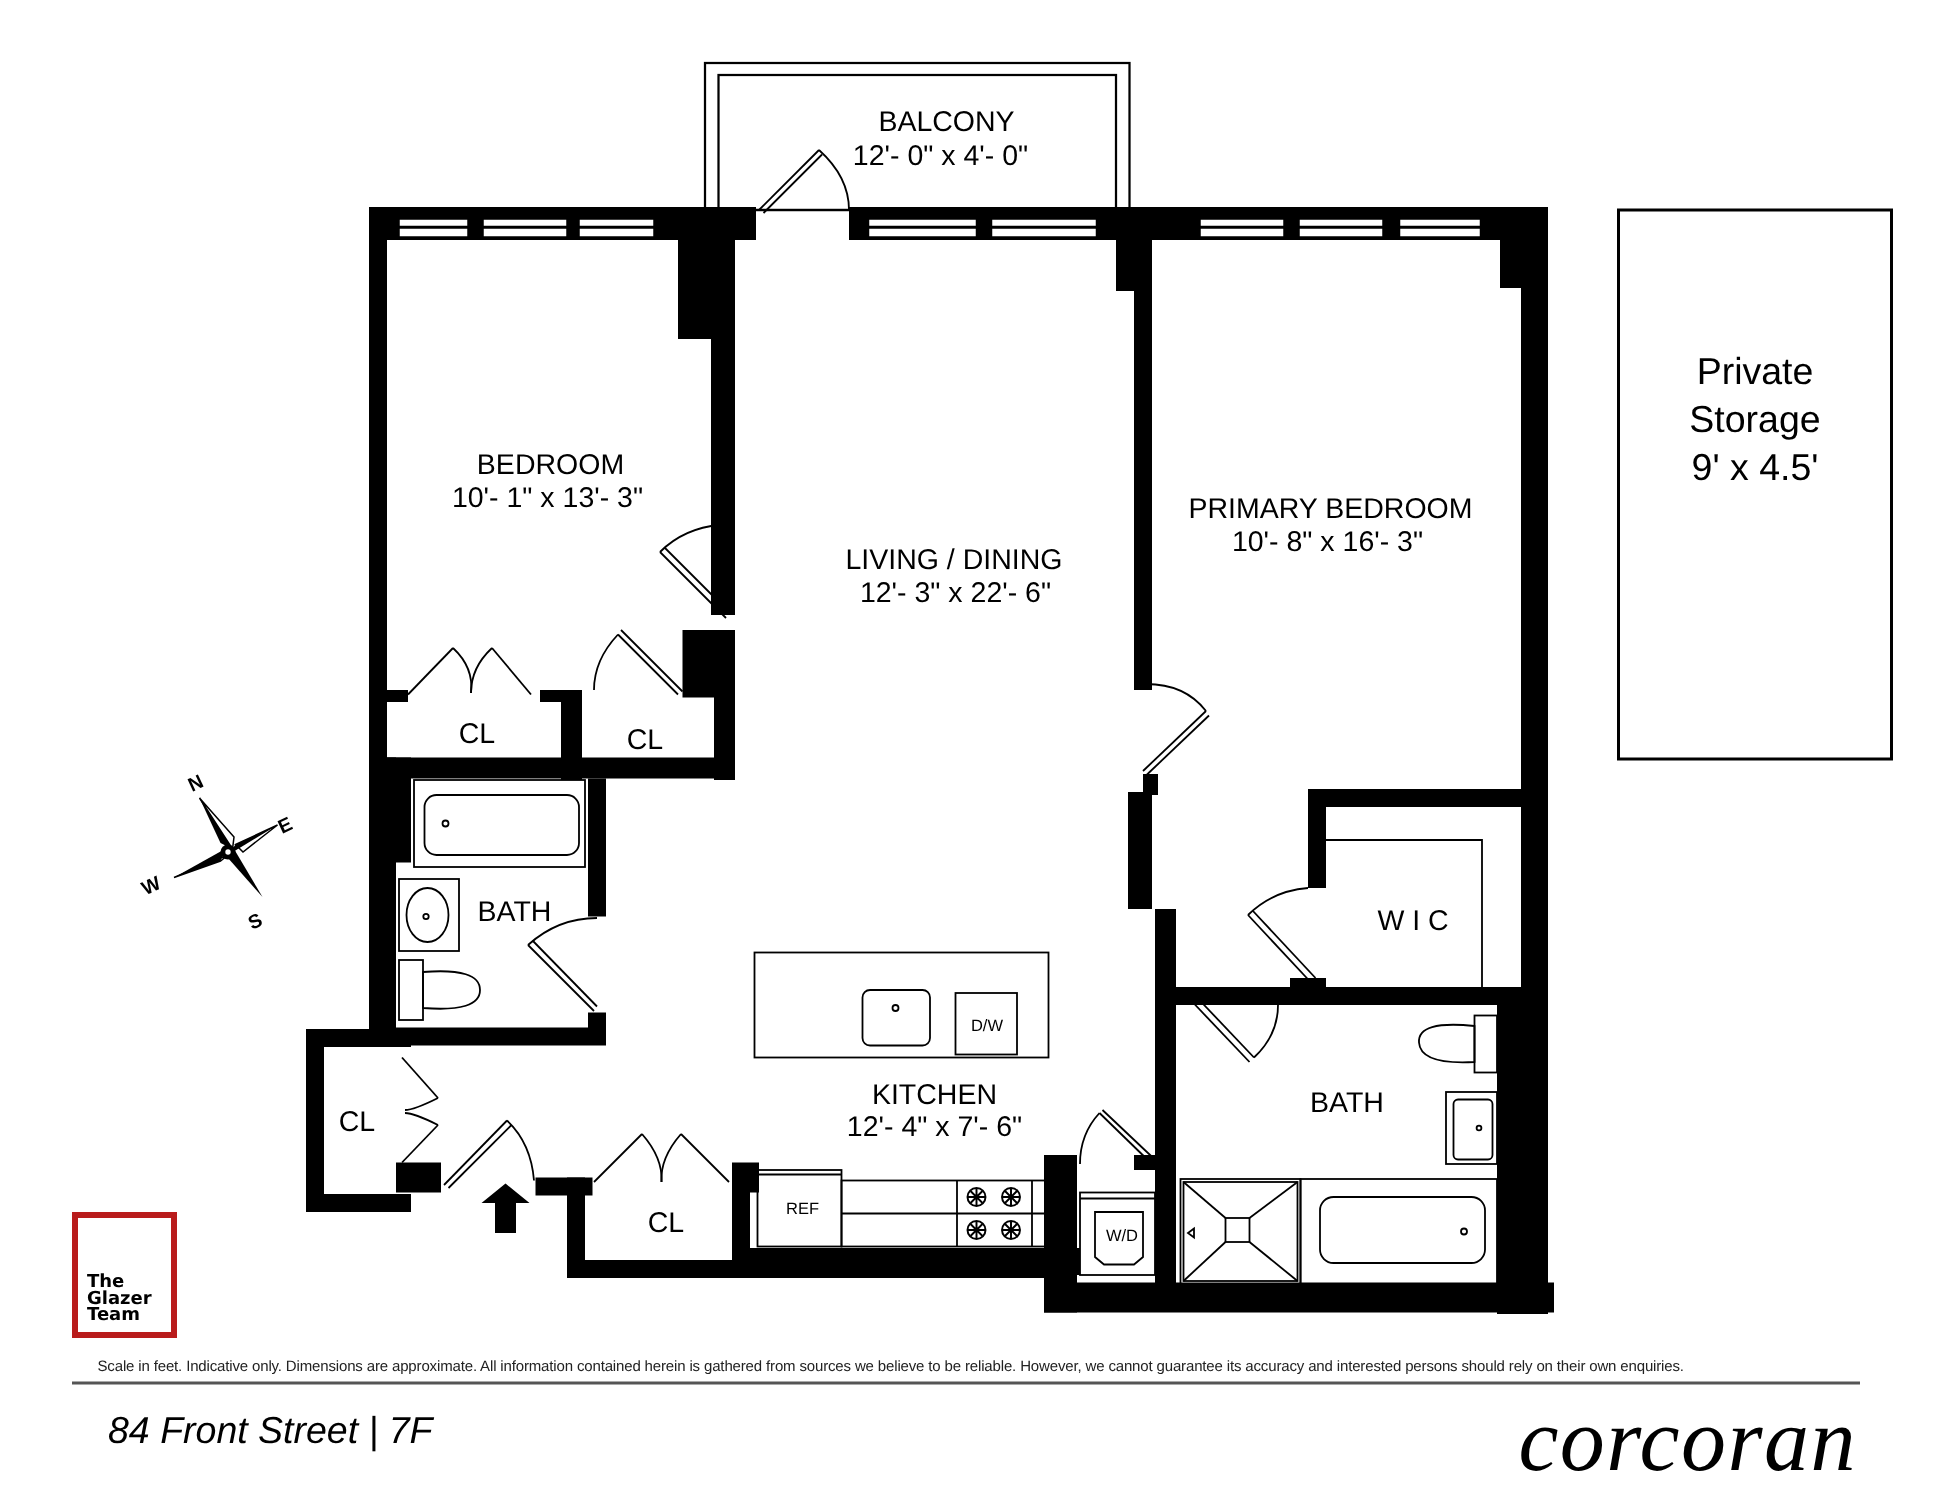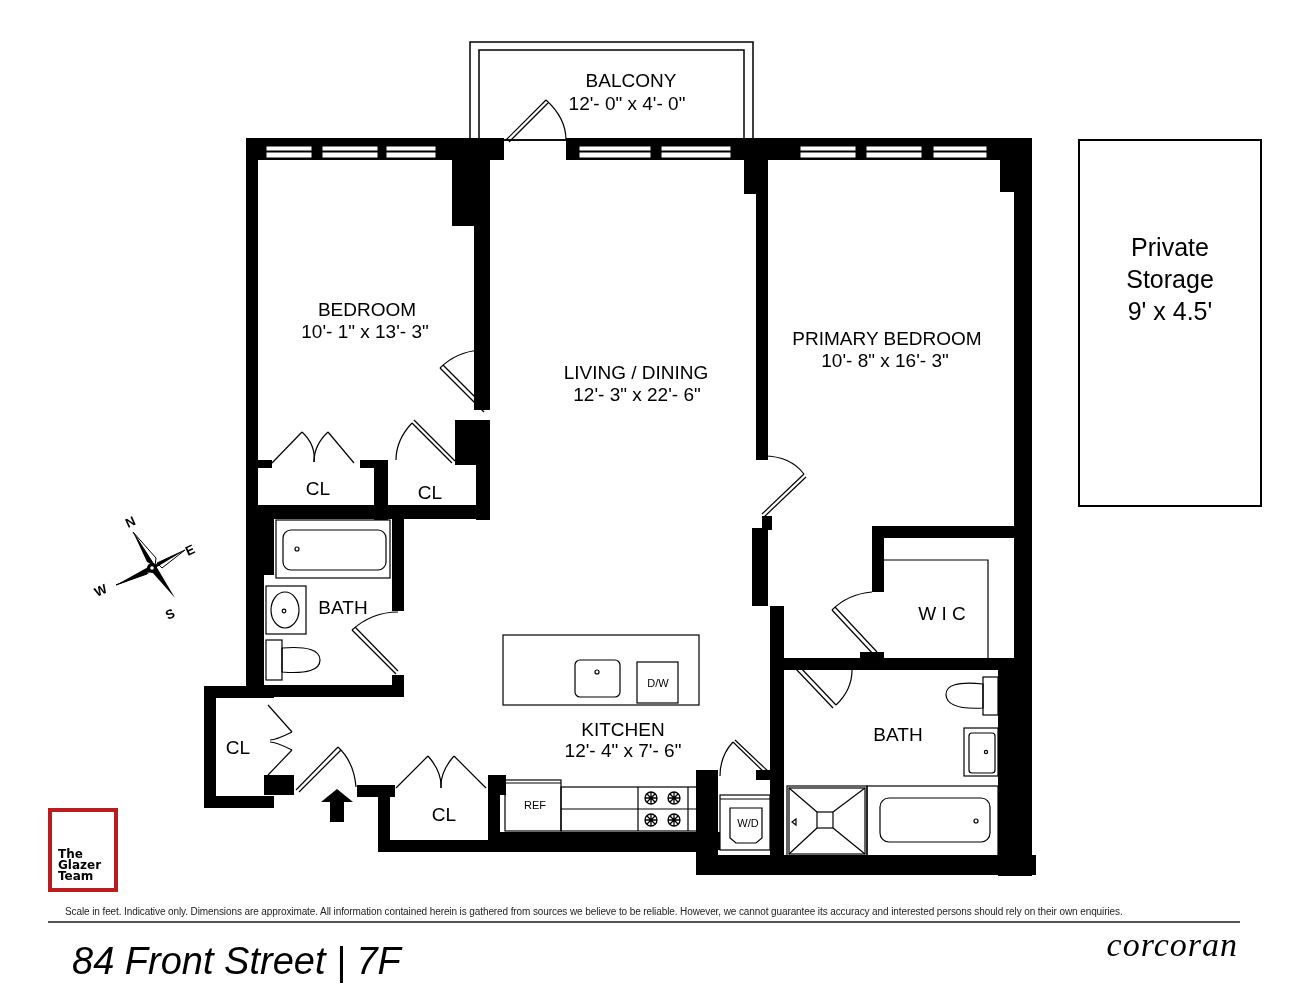--- a/index.html
+++ b/index.html
@@ -3,22 +3,22 @@
 <meta charset="utf-8">
 <style>
   html, body { margin: 0; padding: 0; background: #ffffff; }
   body { width: 1294px; height: 1000px; position: relative; overflow: hidden; font-family: "Liberation Sans", sans-serif; color: #000; }
   svg.plan { position: absolute; left: 0; top: 0; }
   .rl { font-family: "Liberation Sans", sans-serif; font-size: 19px; fill: #000; text-anchor: middle; }
   .sm { font-family: "Liberation Sans", sans-serif; font-size: 11px; fill: #000; text-anchor: middle; }
   .stor { font-family: "Liberation Sans", sans-serif; font-size: 25px; fill: #000; text-anchor: middle; }
   .disclaimer { position: absolute; left: 65px; top: 906px; width: 1200px; font-size: 10px; color: #222; white-space: nowrap; letter-spacing: -0.1px; }
   .rule { position: absolute; left: 48px; top: 921px; width: 1192px; height: 2px; background: #555; }
-  .addr { position: absolute; left: 72px; top: 940px; font-size: 38px; font-style: italic; color: #000; }
-  .brand { position: absolute; right: 56px; top: 926px; font-family: "Liberation Serif", serif; font-style: italic; font-size: 34px; color: #000; letter-spacing: 1px; }
+  .addr { position: absolute; left: 72px; top: 940px; font-size: 25px; font-style: italic; color: #000; }
+  .brand { position: absolute; right: 56px; top: 926px; font-family: "Liberation Serif", serif; font-style: italic; font-size: 60px; color: #000; letter-spacing: 1px; }
   .logo { position: absolute; left: 48px; top: 808px; width: 70px; height: 84px; border: 4px solid #b91c1c; box-sizing: border-box; }
   .logo-text { position: absolute; left: 6px; bottom: 6px; font-family: "DejaVu Sans", sans-serif; font-weight: bold; font-size: 12px; line-height: 11px; white-space: pre-line; }
 </style>
 </head>
 <body>
 
 <svg class="plan" width="1294" height="900" viewBox="0 0 1294 900" xmlns="http://www.w3.org/2000/svg">
 
   <g>
     <rect x="470" y="42" width="283" height="98" fill="none" stroke="#000" stroke-width="1.5"></rect>

